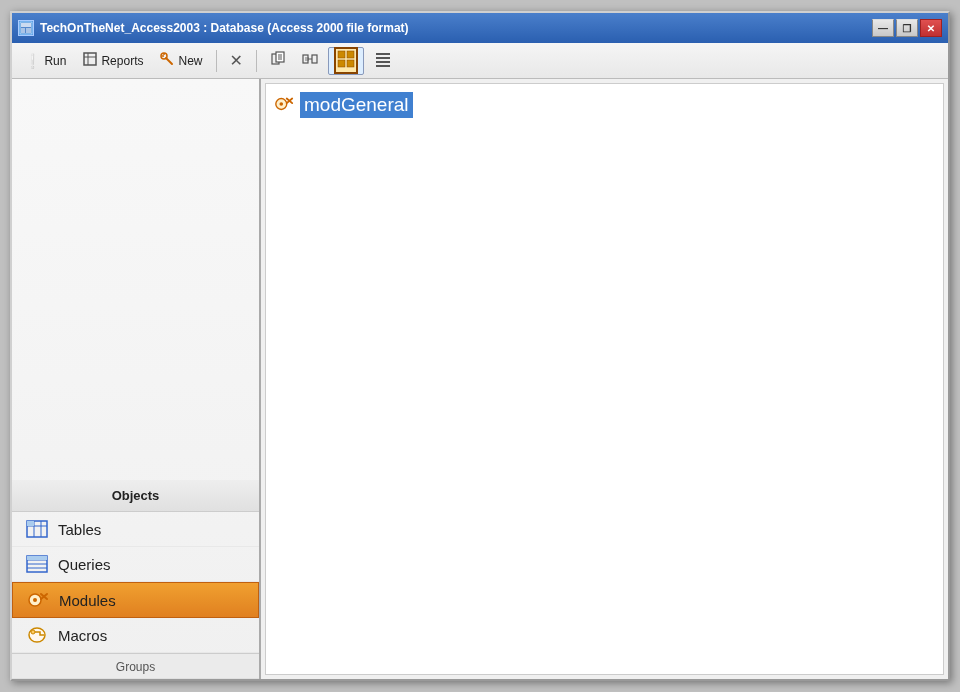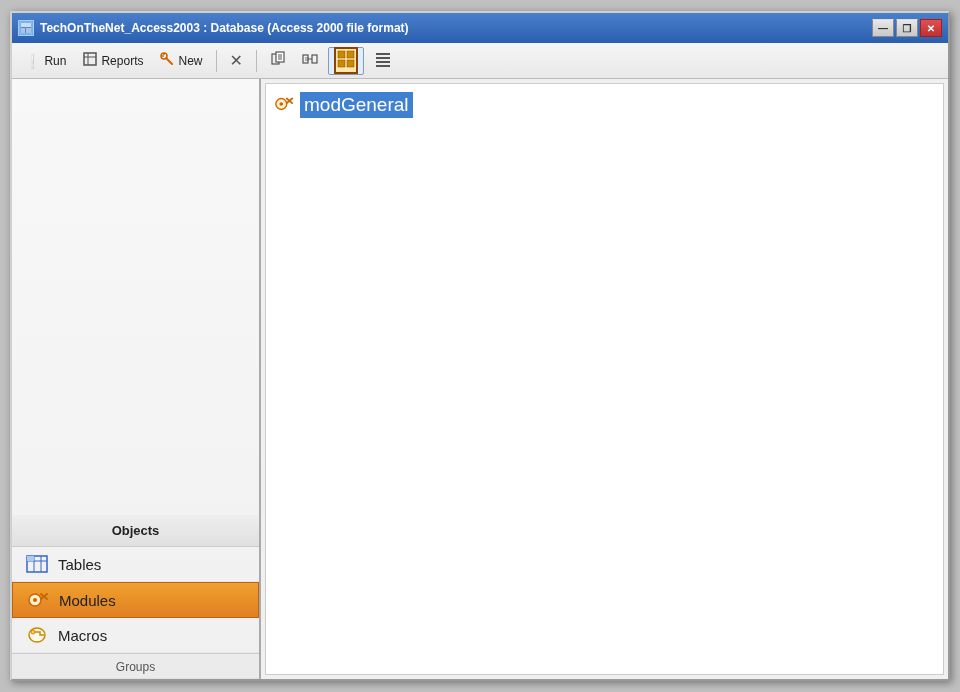--- a/index.html
+++ b/index.html
@@ -355,20 +355,32 @@
             <rect x="1" y="1" width="20" height="16" fill="none" stroke="#3366cc" stroke-width="1.5"></rect>
             <line x1="1" y1="6" x2="21" y2="6" stroke="#3366cc" stroke-width="1"></line>
             <line x1="8" y1="1" x2="8" y2="17" stroke="#3366cc" stroke-width="1"></line>
             <line x1="15" y1="1" x2="15" y2="17" stroke="#3366cc" stroke-width="1"></line>
             <rect x="1" y="1" width="7" height="5" fill="#aaccee"></rect>
           </svg>
         </div>
         <span>Tables</span>
       </div>
 
+      <div class="sidebar-item">
+        <div class="sidebar-icon icon-queries">
+          <svg width="22" height="18" viewBox="0 0 22 18">
+            <rect x="1" y="1" width="20" height="16" fill="none" stroke="#3366cc" stroke-width="1.5"></rect>
+            <line x1="1" y1="5" x2="21" y2="5" stroke="#3366cc" stroke-width="1"></line>
+            <line x1="1" y1="9" x2="21" y2="9" stroke="#3366cc" stroke-width="1"></line>
+            <line x1="1" y1="13" x2="21" y2="13" stroke="#3366cc" stroke-width="1"></line>
+            <rect x="1" y="1" width="20" height="4" fill="#aaccee"></rect>
+          </svg>
+        </div>
+        <span>Queries</span>
+      </div>
 
 
 
 
       <div class="sidebar-item active">
         <div class="sidebar-icon icon-modules">
           <svg width="22" height="18" viewBox="0 0 22 18">
             <circle cx="8" cy="9" r="6" fill="#fff0cc" stroke="#cc6600" stroke-width="1.5"></circle>
             <line x1="14" y1="3" x2="20" y2="8" stroke="#cc6600" stroke-width="2" stroke-linecap="round"></line>
             <line x1="14" y1="8" x2="20" y2="3" stroke="#cc6600" stroke-width="2" stroke-linecap="round"></line>

